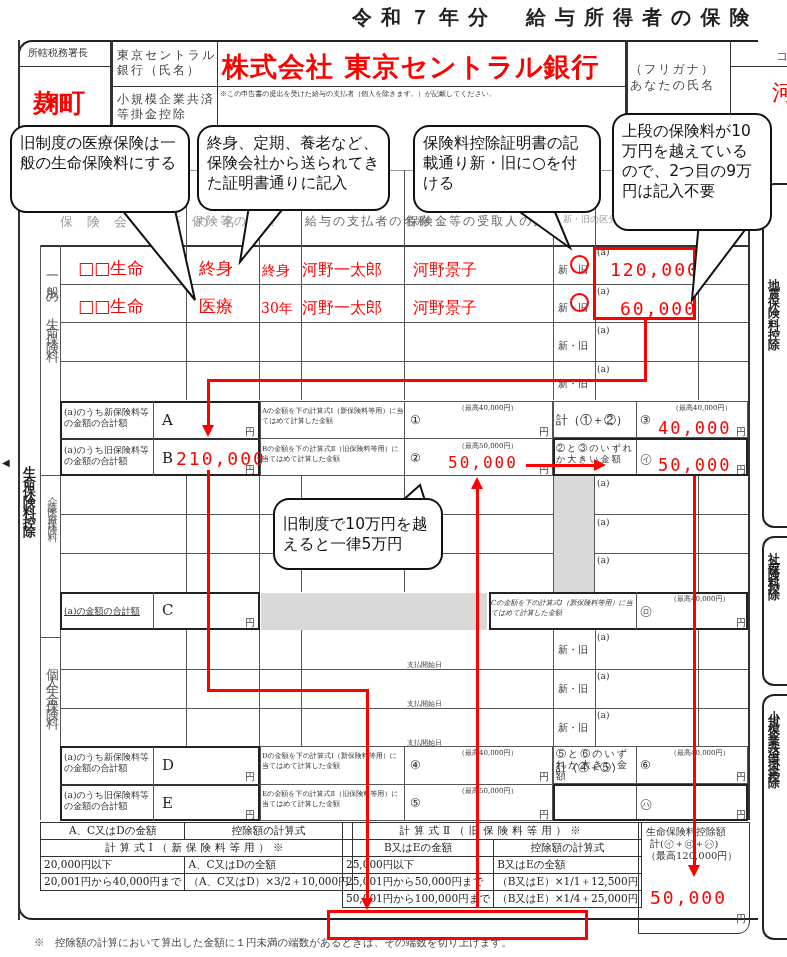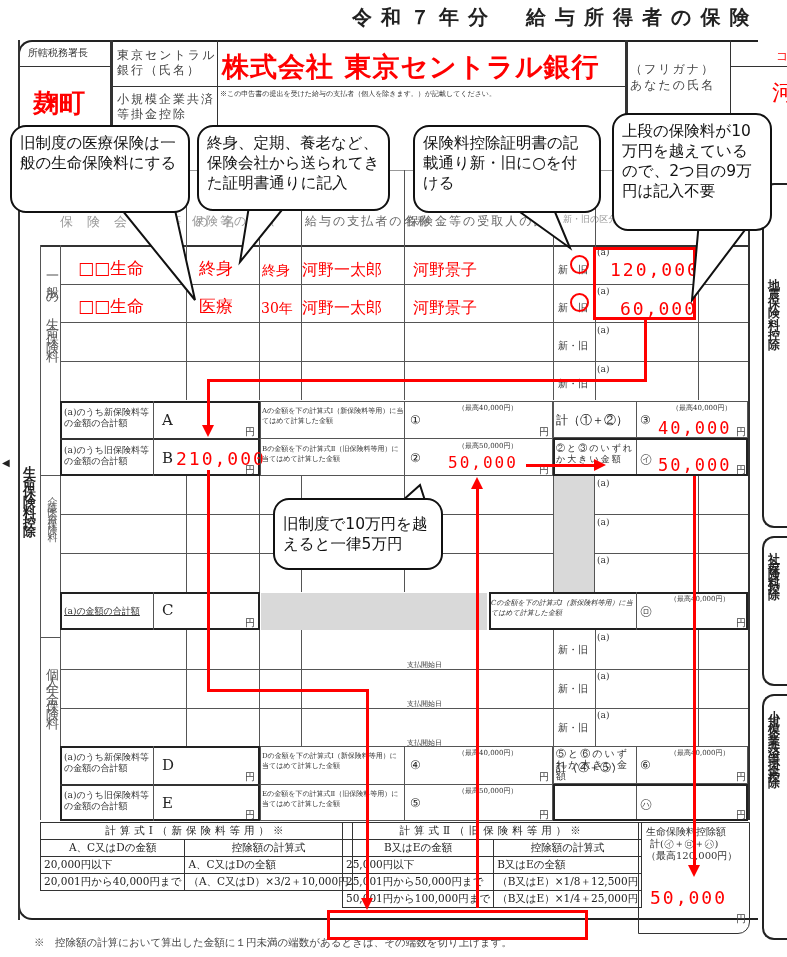--- a/index.html
+++ b/index.html
@@ -223,25 +223,25 @@
 <div class="abs tiny" style="left:670px;top:748px;">（最高40,000円）</div>
 <div class="yen" style="left:736px;top:770px;">円</div>
 <div class="cell thick" style="left:553px;top:784px;width:195px;height:37px;"></div>
 <div class="abs tiny" style="left:556px;top:748px;width:80px;font-size:10px;line-height:11px;letter-spacing:2px;">⑤と⑥のいずれか大きい金額</div>
 <div class="abs" style="left:640px;top:796px;font-size:12px;">㋩</div>
 <div class="yen" style="left:736px;top:808px;">円</div>
 
 <table class="calc" style="left:40px;top:822px;width:302px;">
   <tbody>
       <tr>
-        <td class="c" colspan="2" style="letter-spacing:4px;">計算式Ⅰ（新保険料等用）※</td>
-      </tr>
-  <tr>
         <td class="c">A、C又はDの金額</td>
         <td class="c">控除額の計算式</td>
+      </tr>
+  <tr>
+        <td class="c" colspan="2" style="letter-spacing:4px;">計算式Ⅰ（新保険料等用）※</td>
       </tr>
   <tr>
         <td>20,000円以下</td>
         <td>A、C又はDの全額</td>
       </tr>
   <tr>
         <td>20,001円から40,000円まで</td>
         <td>（A、C又はD）×3/2＋10,000円</td>
       </tr>
 </tbody>
@@ -254,21 +254,21 @@
   <tr>
         <td class="c">B又はEの金額</td>
         <td class="c">控除額の計算式</td>
       </tr>
   <tr>
         <td>25,000円以下</td>
         <td>B又はEの全額</td>
       </tr>
   <tr>
         <td>25,001円から50,000円まで</td>
-        <td>（B又はE）×1/8＋12,500円</td>
+        <td>（B又はE）×1/1＋12,500円</td>
       </tr>
   <tr>
         <td>50,001円から100,000円まで</td>
         <td>（B又はE）×1/4＋25,000円</td>
       </tr>
 </tbody>
   </table>
 
 <div class="abs" style="left:638px;top:822px;width:112px;height:112px;border:1px solid #333;border-radius:0 0 12px 0;"></div>
 <div class="abs small" style="left:646px;top:826px;font-size:10px;">生命保険料控除額</div>

